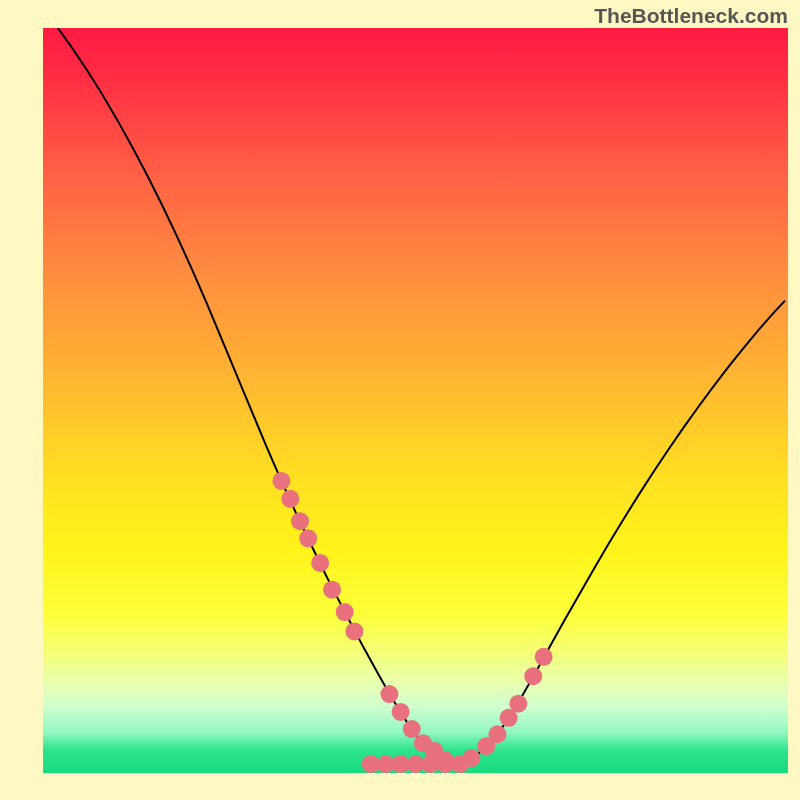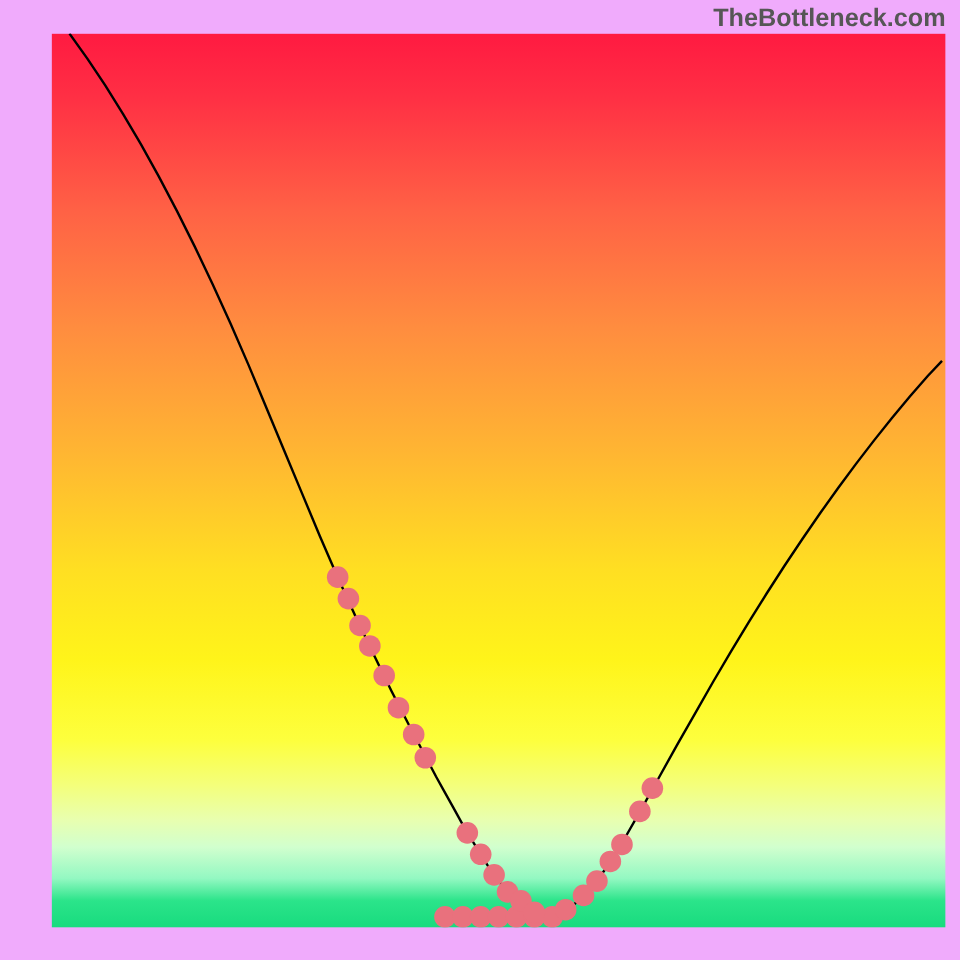--- a/index.html
+++ b/index.html
@@ -10,21 +10,21 @@
     background: #000000;
     overflow: hidden;
     font-family: Arial, Helvetica, sans-serif;
   }
   .frame {
     position: absolute;
     left: 0;
     top: 0;
     width: 800px;
     height: 800px;
-    background: #f0abfc;
+    background: #fef9c3;
   }
   .plot-area {
     position: absolute;
     left: 43px;
     top: 28px;
     width: 745px;
     height: 745px;
   }
   .plot-svg {
     position: absolute;

